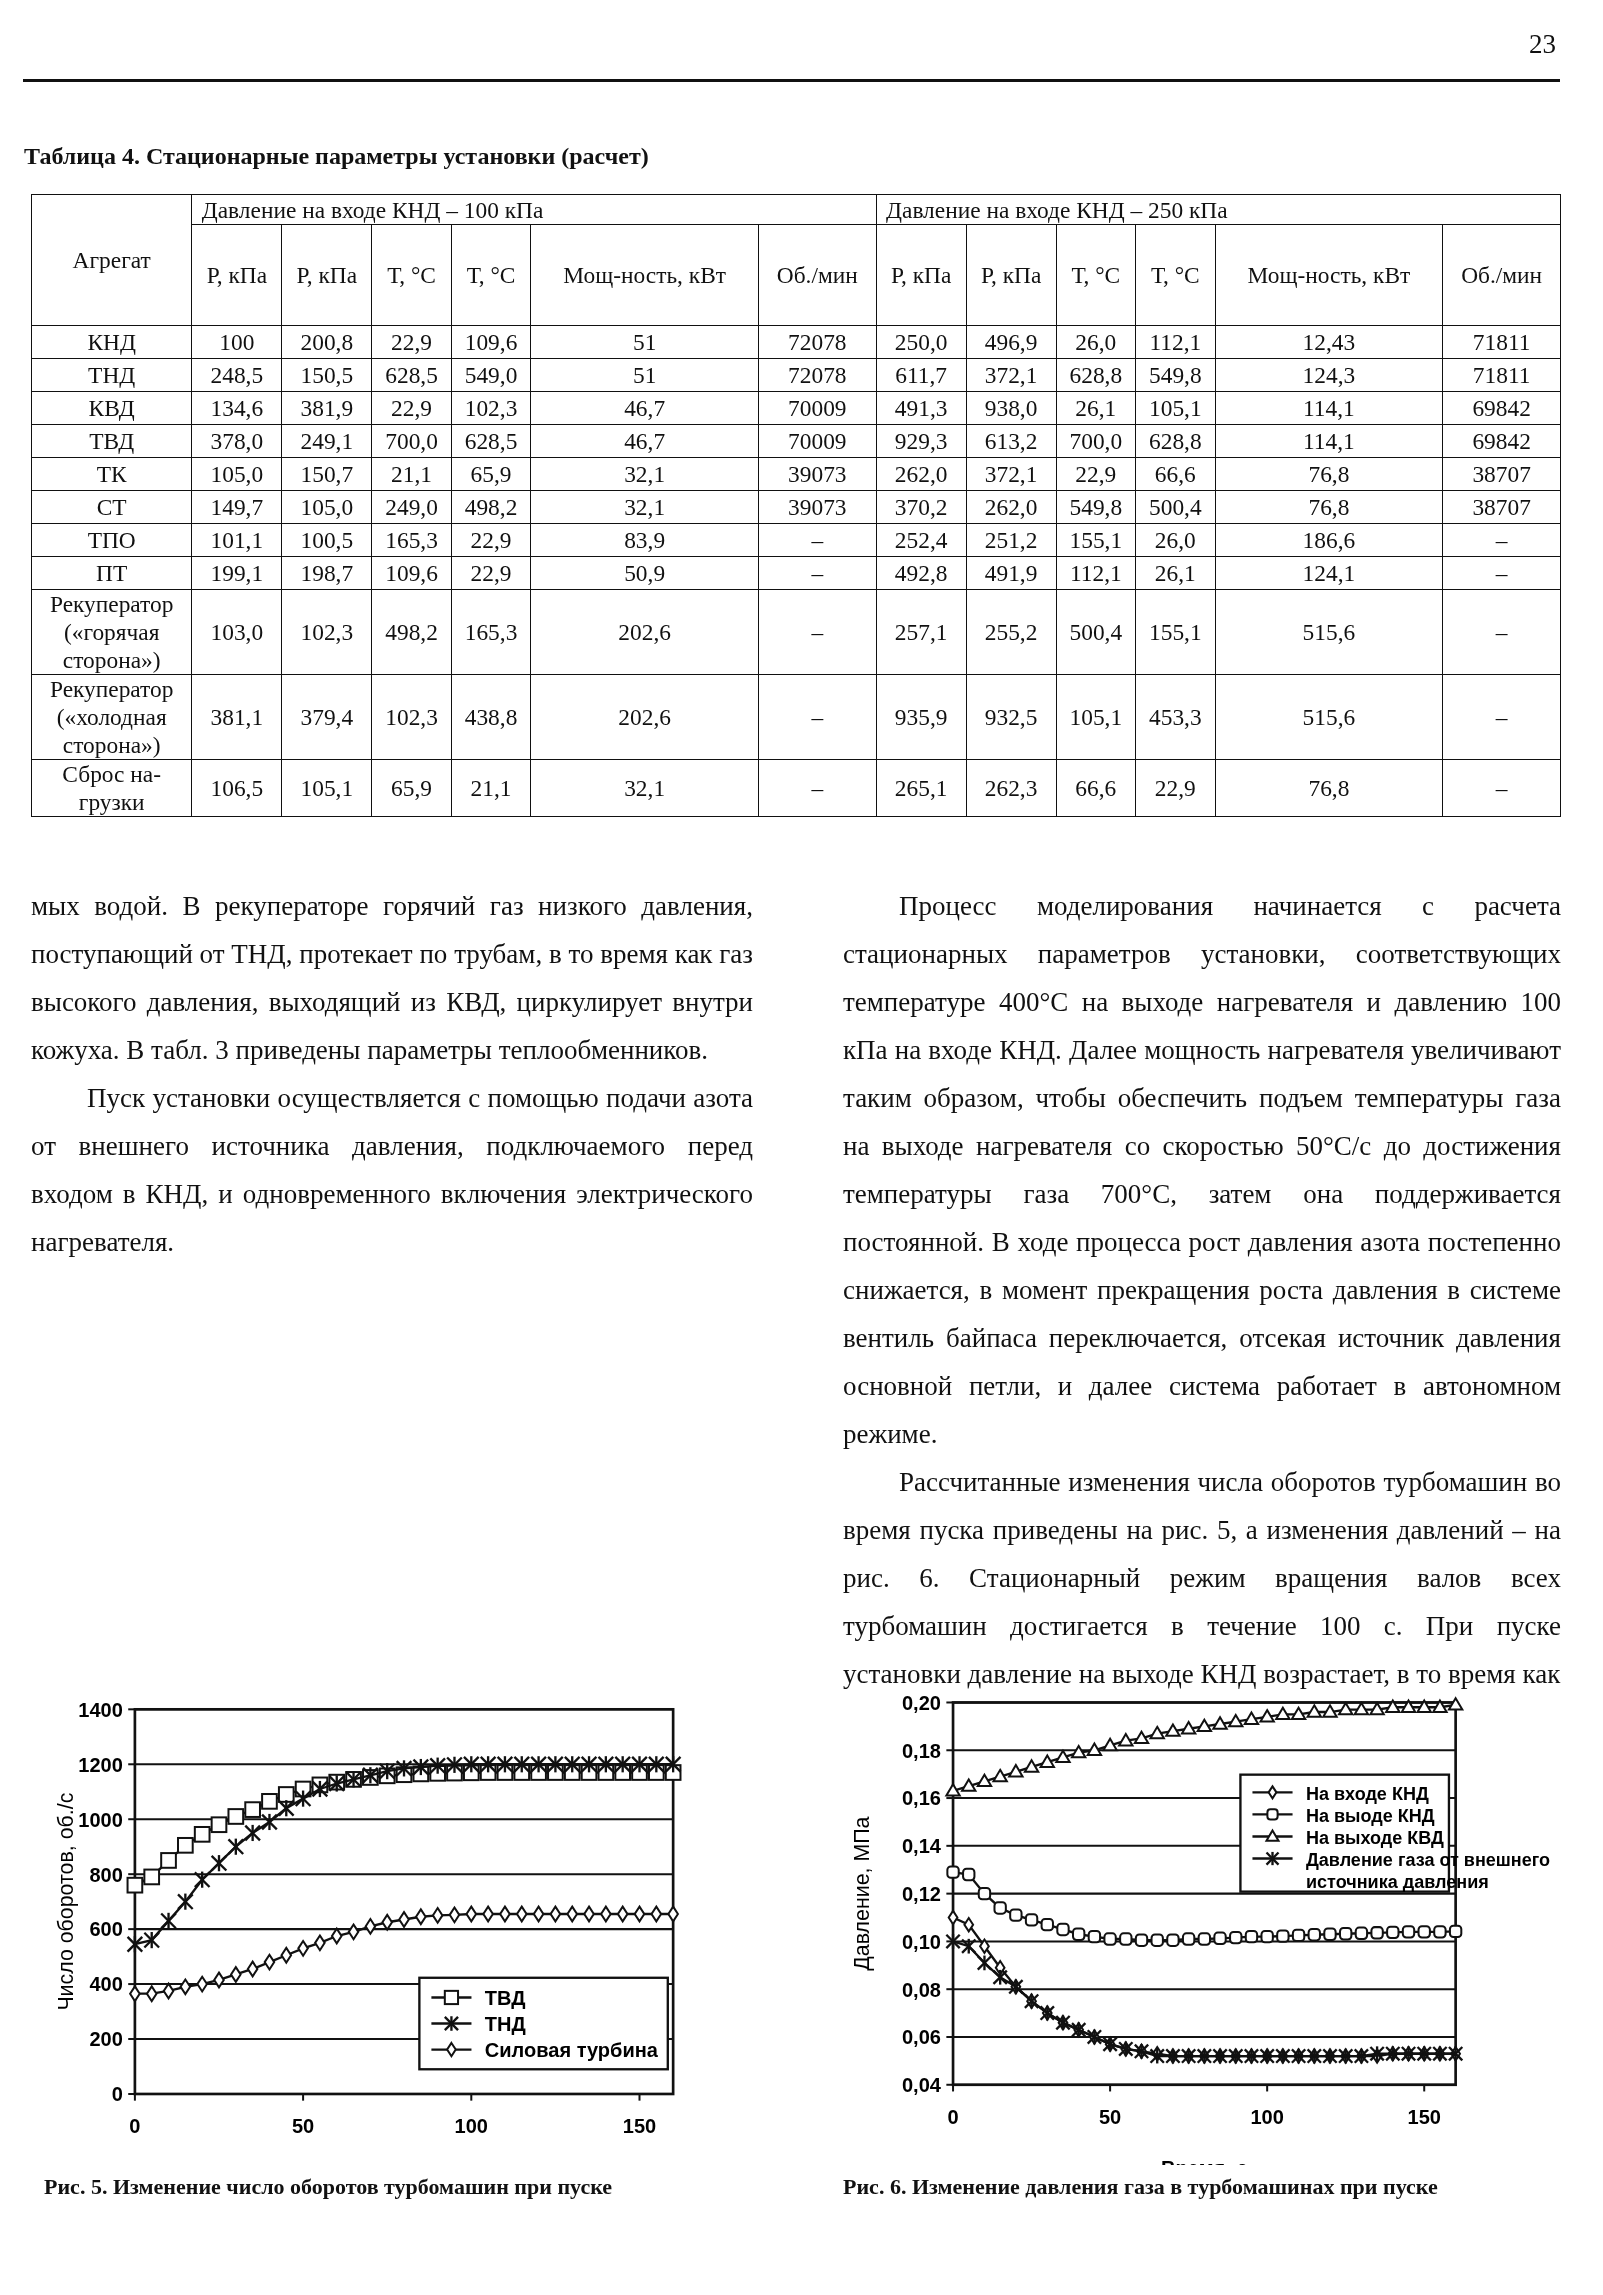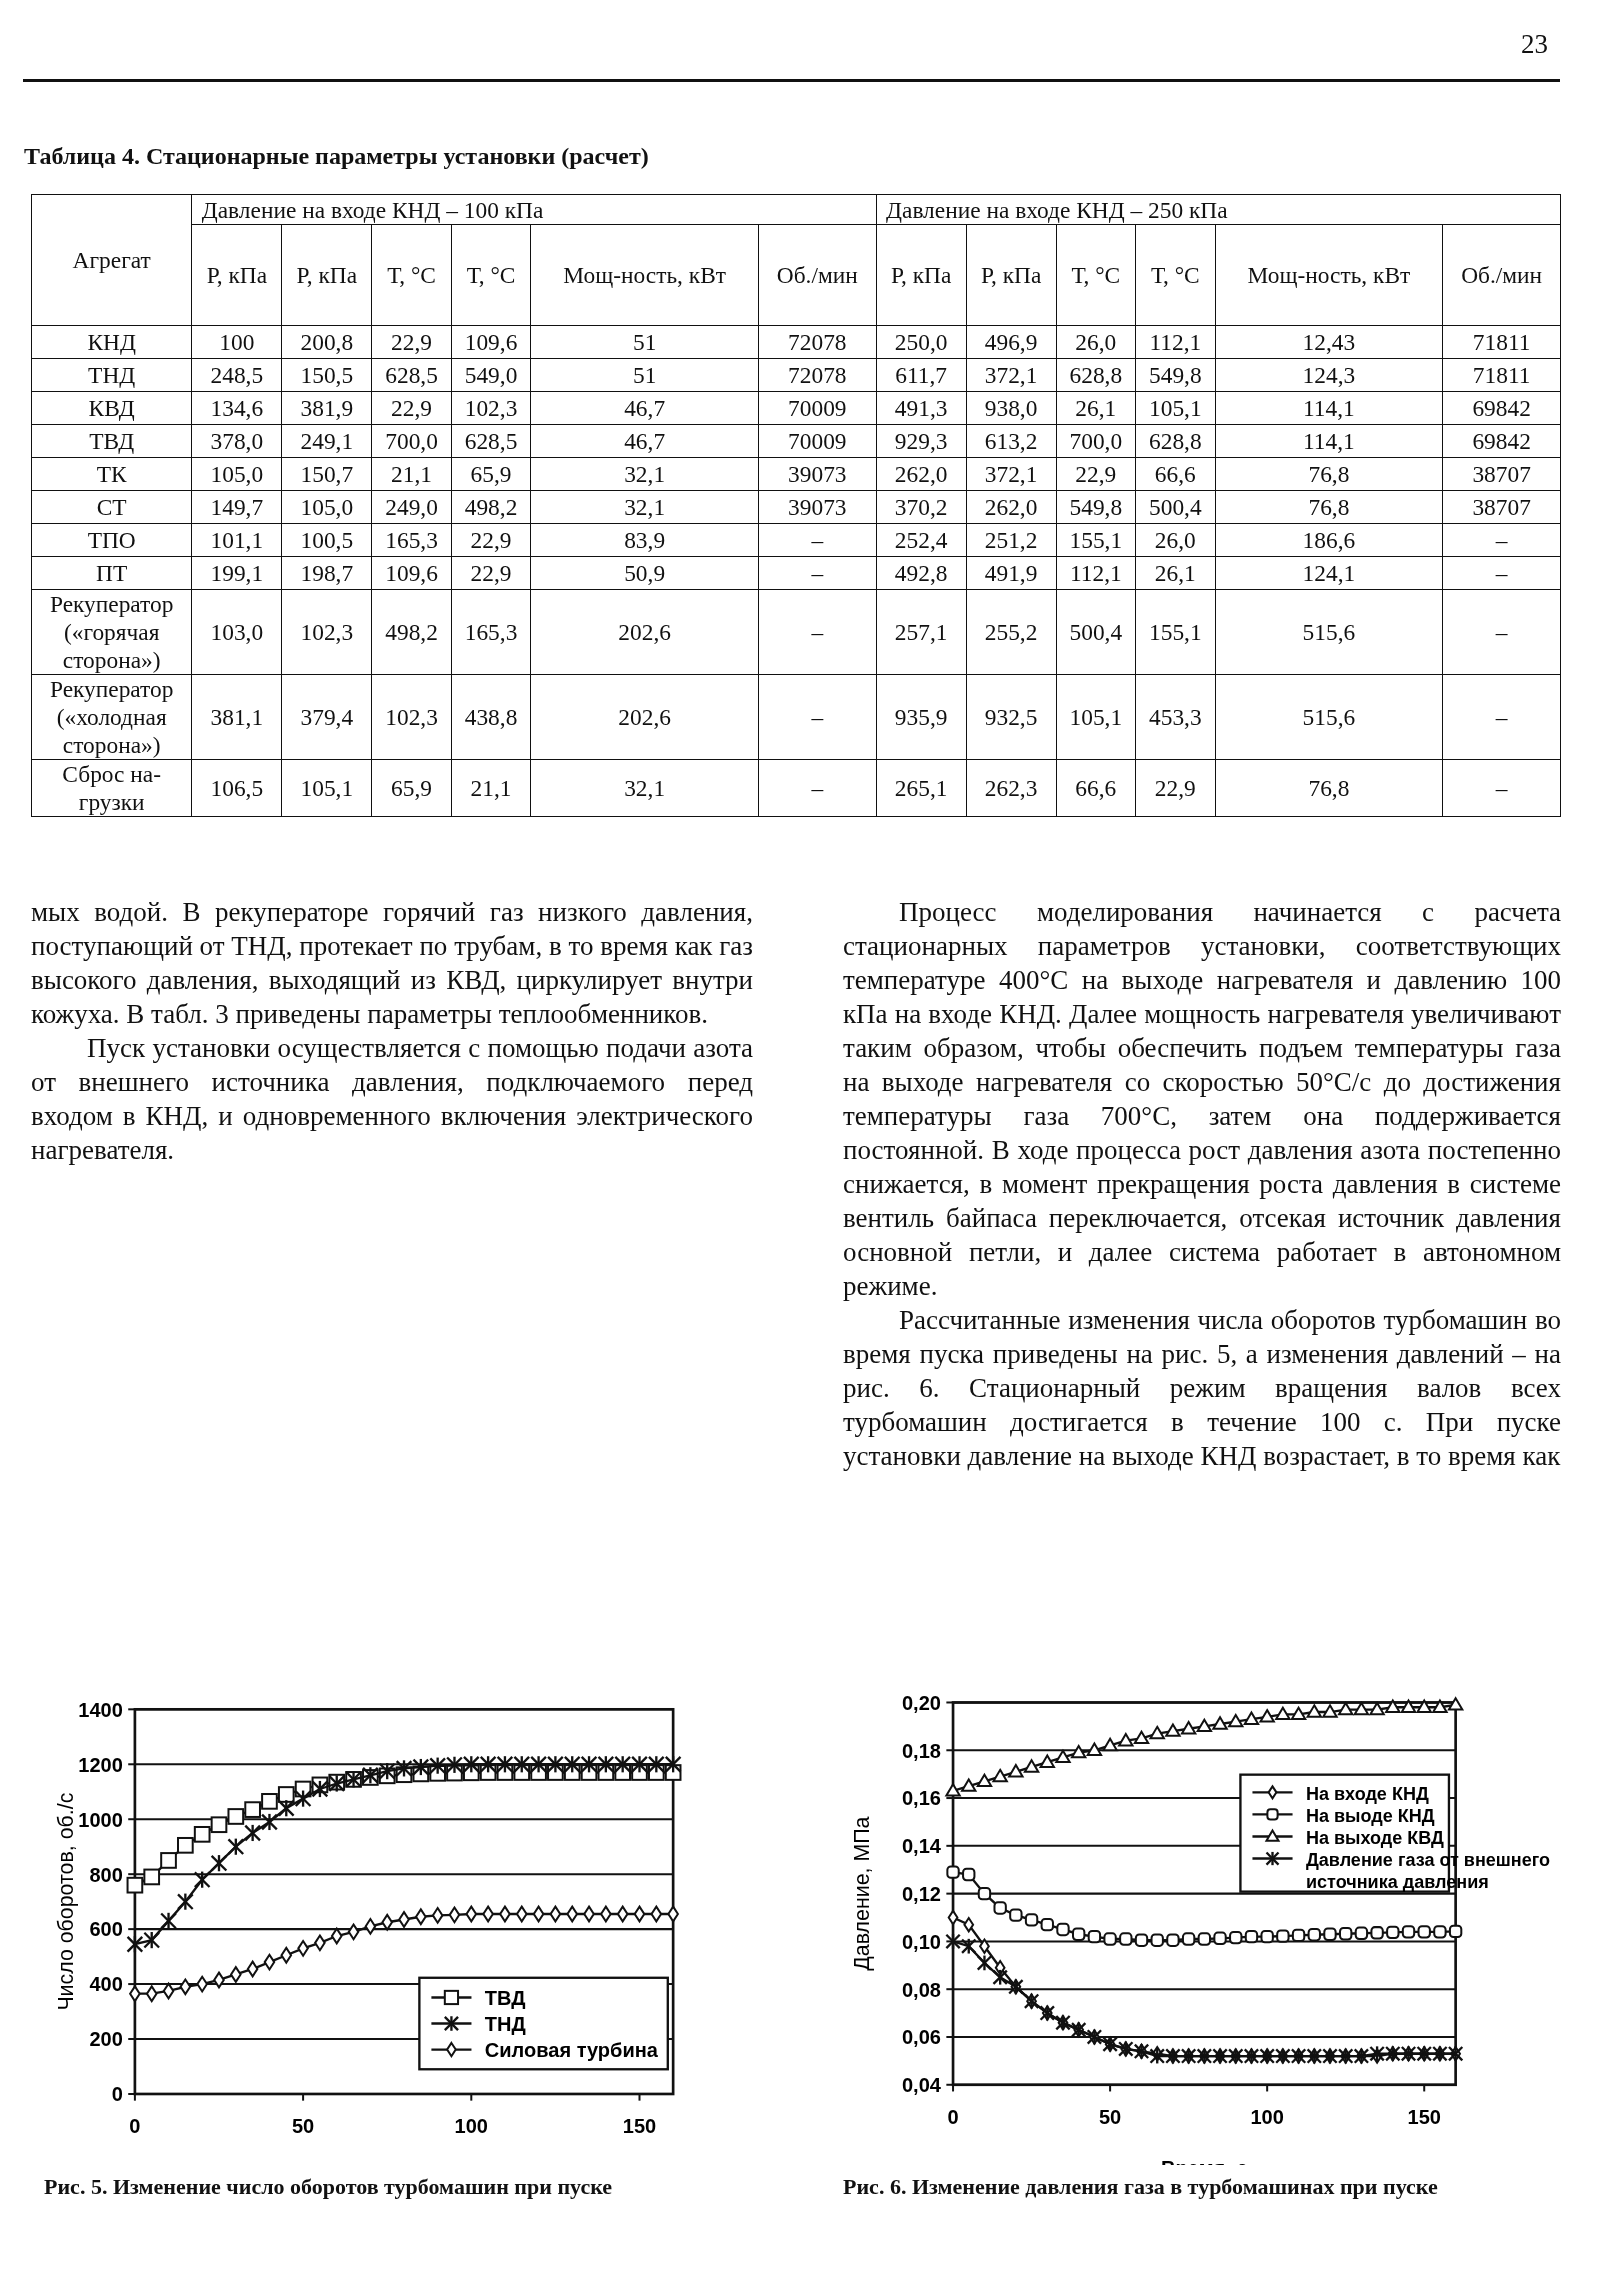--- a/index.html
+++ b/index.html
@@ -1,31 +1,31 @@
 <!DOCTYPE html>
 <html style="font-size:10.7px"><head>
 <meta charset="utf-8">
 <style>
   html,body{margin:0;padding:0;background:#fff;}
   body{width:1603px;height:2295px;position:relative;overflow:hidden;color:#111;
        font-family:"Liberation Serif","DejaVu Serif",serif;}
   .abs{position:absolute;}
   .header{left:23px;top:24px;width:1537px;height:40px;font-size:27px;}
   .header .title{position:absolute;left:0;top:5.3px;}
-  .header .pnum{position:absolute;right:12px;top:5.3px;}
+  .header .pnum{position:absolute;right:4px;top:5.3px;}
   .rule{left:23px;top:79px;width:1537px;height:3.3px;background:#111;}
   .tcap{left:24px;top:143px;font-size:24px;font-weight:bold;}
   table.t{position:absolute;left:31px;top:194px;width:1530px;border-collapse:collapse;
           font-size:23.4px;line-height:28px;}
   table.t td,table.t th{border:1.7px solid #111;text-align:center;font-weight:normal;padding:0 2.7px;}
   table.t th.grp{text-align:left;padding-left:9.4px;height:29px;}
   table.t .hdr2 th{height:100px;}
   table.t td{height:32px;}
   table.t td.agg{width:154px;}
-  .col{position:absolute;font-size:27px;line-height:34px;text-align:justify;margin-top:13px;}
+  .col{position:absolute;font-size:27px;line-height:48px;text-align:justify;}
   .col p{margin:0;}
   .col p.ind{text-indent:56px;}
   .col h3{margin:20px 0 9.4px 0;font-size:27px;text-align:center;font-weight:bold;}
   .figcap{position:absolute;font-size:22px;font-weight:bold;line-height:32px;}
   svg text{font-family:"Liberation Sans","DejaVu Sans",sans-serif;}
 </style>
 </head>
 <body>
 
 <div class="abs header">

